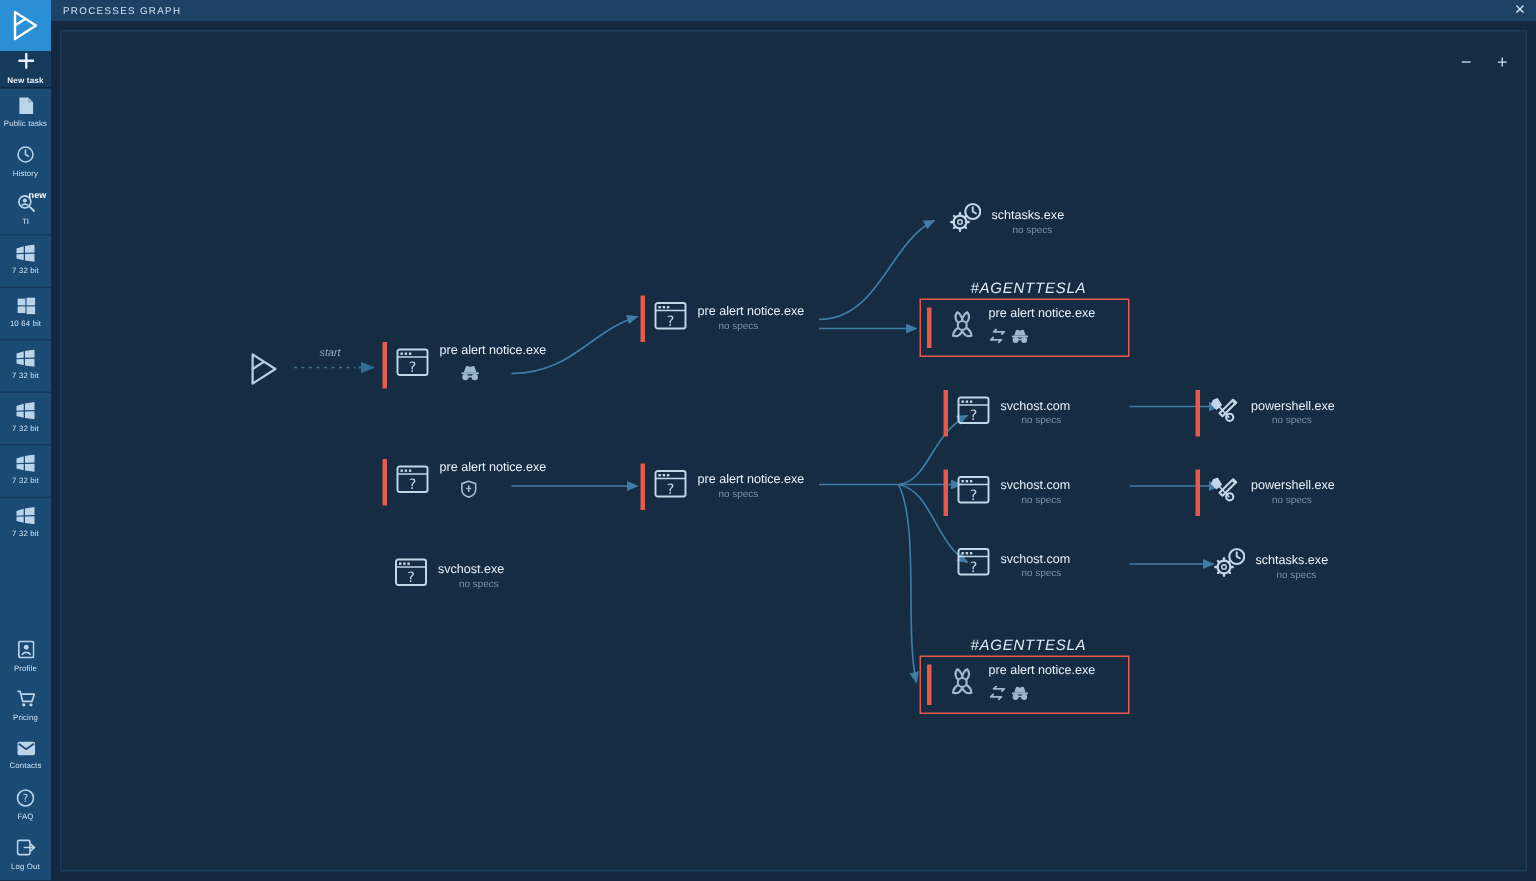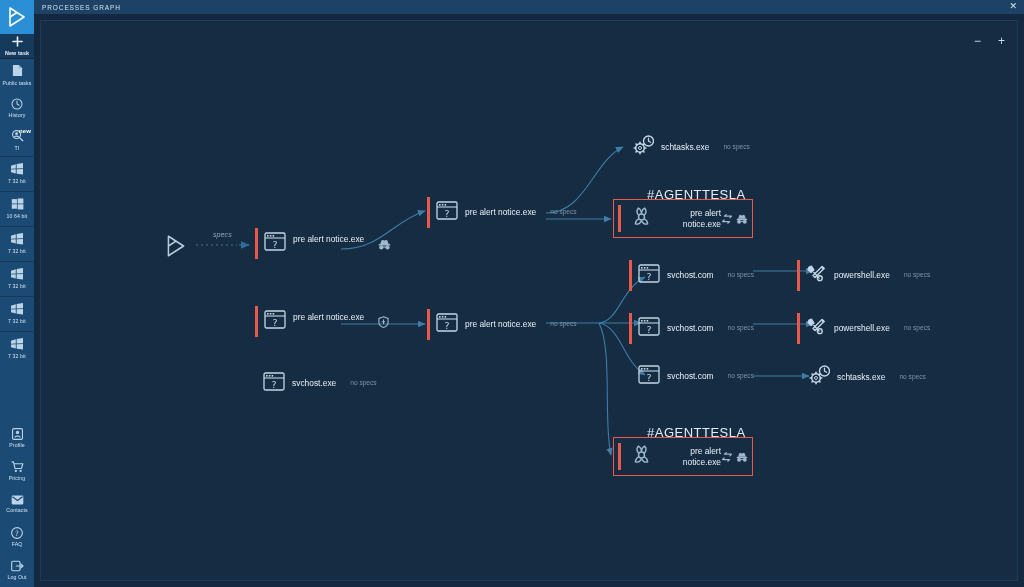--- a/index.html
+++ b/index.html
@@ -127,44 +127,45 @@
     display: flex; align-items: center;
     white-space: nowrap;
   }
   .redbar {
     width: 3px; height: 31px;
     background: #e8594a;
     margin-right: 6px;
     flex: 0 0 auto;
   }
   .node-ico { flex: 0 0 auto; margin-right: 7px; }
-  .node-text { display:flex; flex-direction:row; justify-content:center;text-align:right; }
+  .node-text { display:flex; flex-direction:column; justify-content:center; }
   .node-title {
     color: #e9f1f8; font-size: 8.4px; line-height: 11px;
   }
   .node-spec {
     color: #7d93a8; font-size: 6.6px; line-height: 10px;
     margin-left: 14px;
   }
   .node-badges { display:flex; gap:3px; margin-top:2px; }
 
   
   .threat-box {
     position: absolute;
     border: 1.6px solid #e8594a;
     background: #152c43;
     display: flex; align-items: center;
     padding: 3px 4px;
   }
   .threat-label {
     position: absolute;
     color: #e3edf6;
-    font-size: 13px;
+    font-size: 10px;
     letter-spacing: .5px;
     font-weight: 500;
+    font-style: italic;
   }
   .bio-ico { margin: 0 7px 0 4px; flex:0 0 auto;}
 
   .start-label {
     position:absolute;
     color:#8fa6b9; font-size:7.2px; font-style:italic;
   }
   .play-ico { position:absolute; }
 </style>
 </head>
@@ -460,21 +461,21 @@
 
         <path d="M712 355 H 768" fill="none" stroke="#3f7ca6" stroke-width="1.1" marker-end="url(#arrowhead)"></path>
       </svg>
 
       <span class="play-ico" style="left:122px; top:212px;">
         <svg width="26" height="26" viewBox="0 0 24 24">
           <path d="M5 3 L19 12 L5 21 Z" fill="none" stroke="#b9cde0" stroke-width="1.4" stroke-linejoin="round"></path>
           <path d="M5 12 L12 7.5" stroke="#b9cde0" stroke-width="1.4"></path>
         </svg>
       </span>
-      <span class="start-label" style="left:172px; top:209px;">specs</span>
+      <span class="start-label" style="left:172px; top:209px;">start</span>
 
       <div class="node" style="left:214px; top:207px;">
         <div class="redbar"></div>
         <span class="node-ico">
           <svg width="22" height="19" viewBox="0 0 22 19">
               <use href="#ic-window"></use>
             </svg>
         </span>
         <div class="node-text">
           <span class="node-title">pre alert notice.exe</span>

